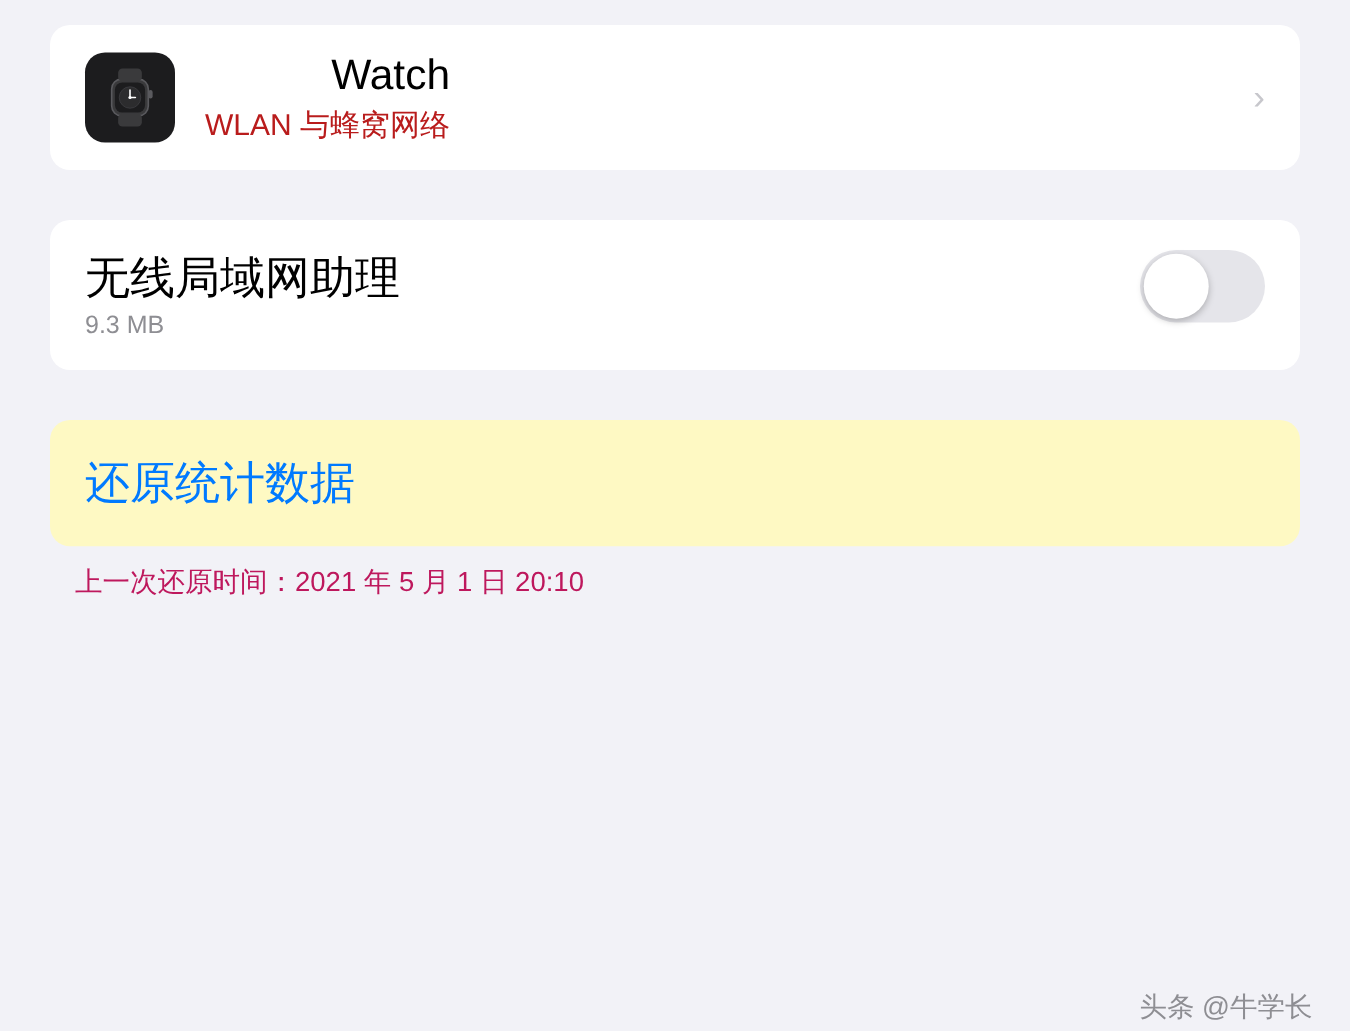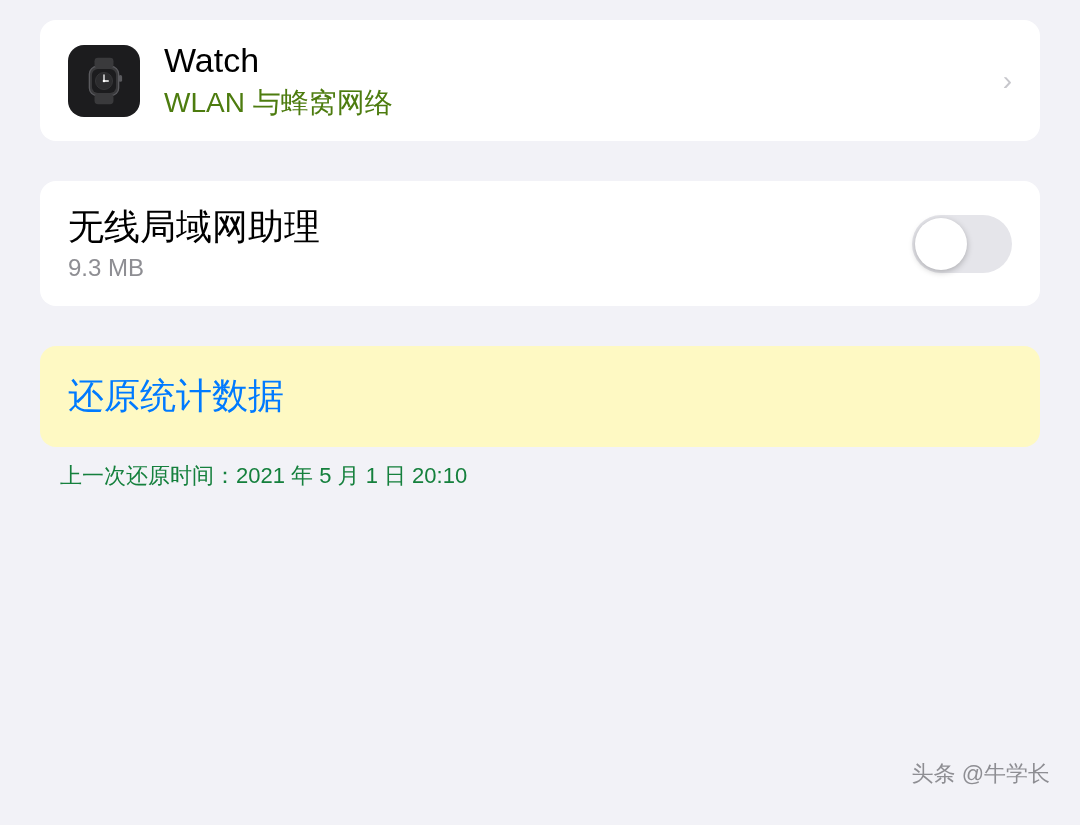--- a/index.html
+++ b/index.html
@@ -37,20 +37,21 @@
       display: flex;
       align-items: center;
       padding: 20px 28px;
       justify-content: space-between;
     }
 
     .watch-row-left {
       display: flex;
       align-items: center;
       gap: 24px;
+      text-align: right;
     }
 
     .watch-icon {
       width: 72px;
       height: 72px;
       border-radius: 16px;
       background-color: #1c1c1e;
       display: flex;
       align-items: center;
       justify-content: center;
@@ -69,61 +70,61 @@
     }
 
     .watch-title {
       font-size: 34px;
       font-weight: 400;
       color: #000000;
       line-height: 1.2;
     }
 
     .watch-subtitle {
-      font-size: 28px;
-      color: #4d7c0f;
+      font-size: 24px;
+      color: #b91c1c;
       line-height: 1.3;
     }
 
     .chevron-icon {
       color: #c7c7cc;
       font-size: 28px;
       font-weight: 300;
     }
 
     
     .spacer {
       height: 40px;
     }
 
     
     .wlan-card {
       background-color: #ffffff;
       border-radius: 16px;
       padding: 24px 28px;
       display: flex;
-      align-items: center;
+      align-items: flex-start;
       justify-content: space-between;
     }
 
     .wlan-text-group {
       display: flex;
       flex-direction: column;
       gap: 6px;
     }
 
     .wlan-title {
       font-size: 36px;
       font-weight: 500;
       color: #000000;
       line-height: 1.2;
     }
 
     .wlan-size {
-      font-size: 24px;
+      font-size: 20px;
       color: #8e8e93;
     }
 
     
     .toggle-switch {
       width: 100px;
       height: 58px;
       border-radius: 34px;
       background-color: #e5e5ea;
       position: relative;
@@ -160,29 +161,29 @@
 
     .reset-link {
       font-size: 36px;
       color: #007aff;
       font-weight: 400;
     }
 
     
     .last-reset-text {
       font-size: 22px;
-      color: #15803d;
+      color: #be185d;
       padding: 12px 20px 0 20px;
       line-height: 1.5;
     }
 
     
     .watermark {
       position: fixed;
-      bottom: 36px;
+      bottom: 4px;
       right: 30px;
       font-size: 22px;
       color: #8e8e93;
     }
   </style>
 </head>
 <body>
 
 <div class="page-container">
 

